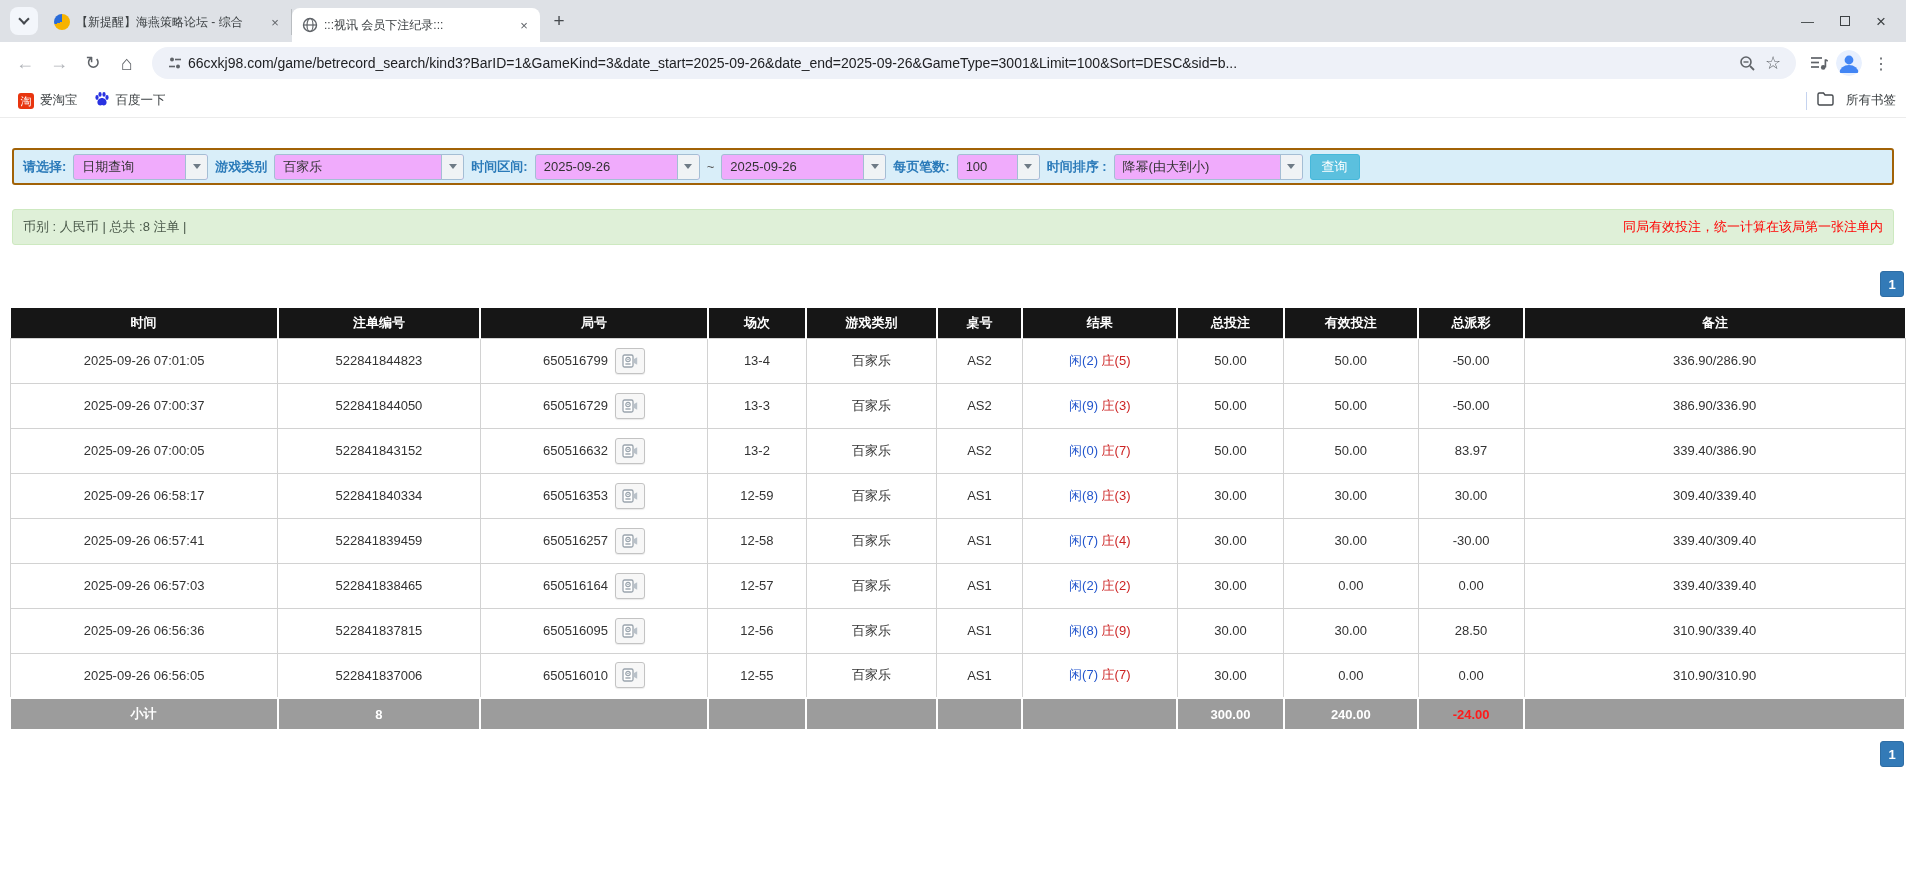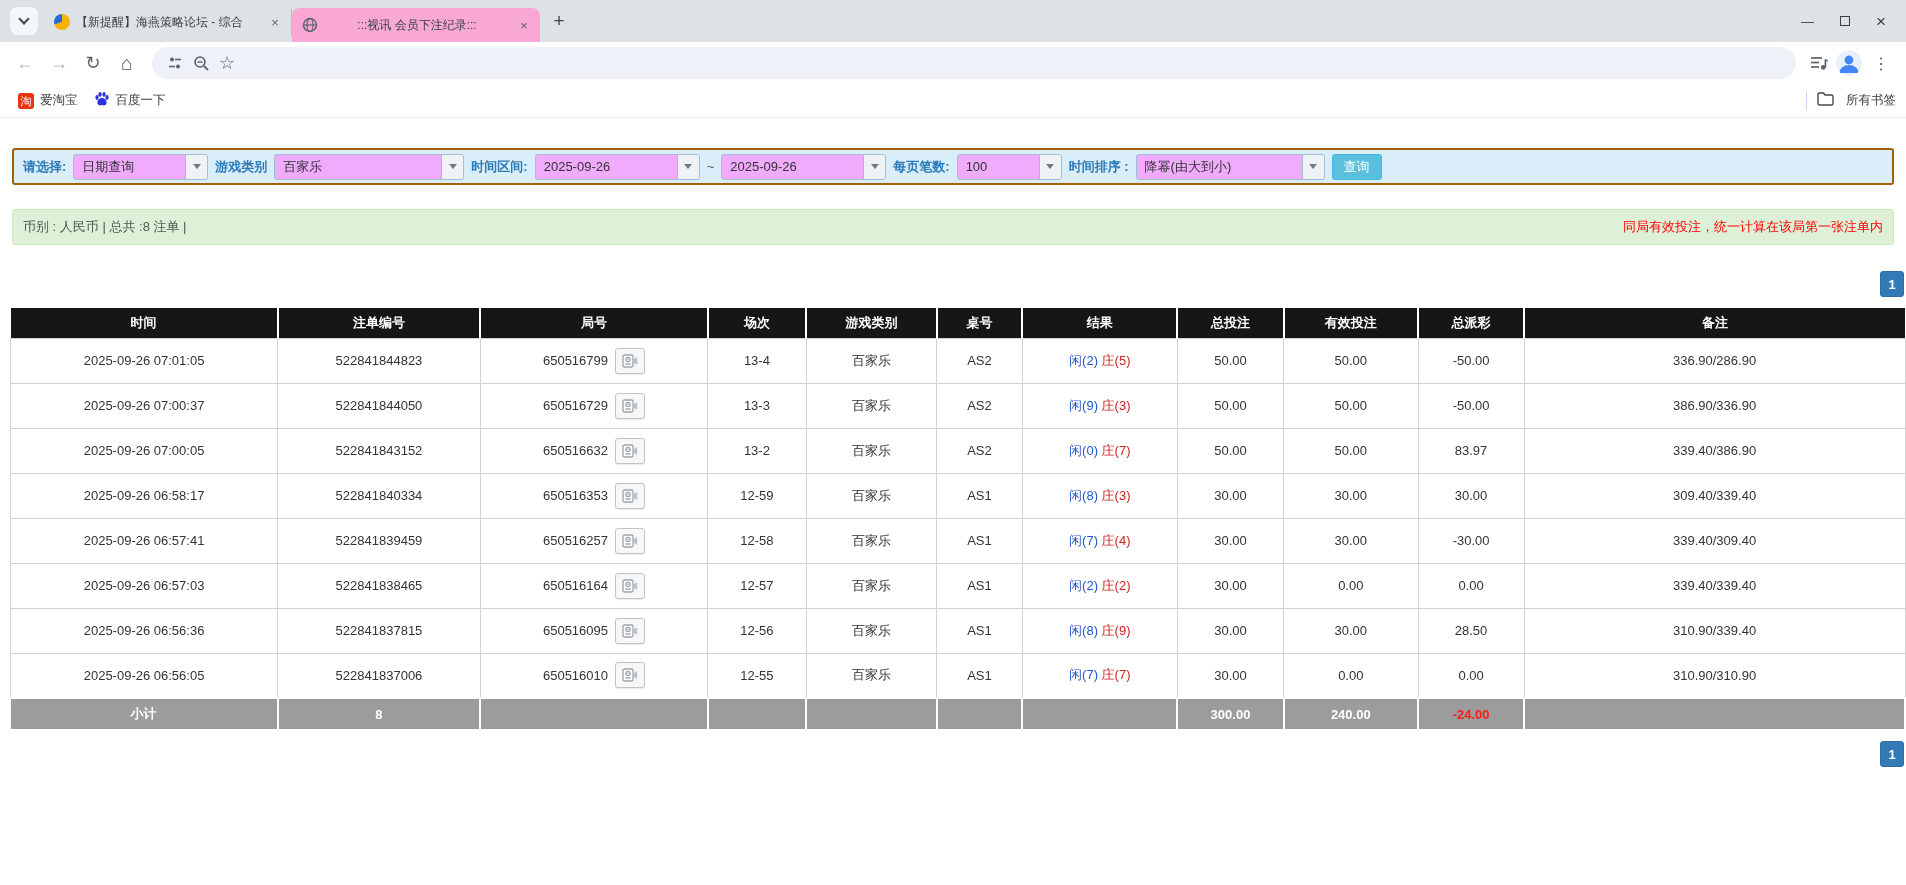--- a/index.html
+++ b/index.html
@@ -8,21 +8,21 @@
 
   
   .tabstrip { height:42px; background:#dee1e6; display:flex; align-items:flex-end; padding:0 8px; }
   .tab-search { width:28px; height:28px; margin:0 6px 7px 2px; border:none; border-radius:8px;
     background:#f3f6fb; display:flex; align-items:center; justify-content:center; cursor:pointer; }
   .chev-down { width:8px; height:8px; border-right:2px solid #45494e; border-bottom:2px solid #45494e;
     transform:rotate(45deg); margin-top:-4px; }
   .tab { width:248px; height:34px; display:flex; align-items:center; padding:0 8px 0 10px;
     font-size:12px; color:#3c4043; border-radius:8px 8px 0 0; position:relative; }
   .tab.inactive { border-right:1px solid #b9bdc1; height:26px; margin-bottom:7px; border-radius:0; }
-  .tab.active { background:#f9a8d4; height:34px;text-align:center; }
+  .tab.active { background:#ffffff; height:34px; }
   .tab .tab-title { flex:1; white-space:nowrap; overflow:hidden; text-overflow:ellipsis; margin:0 6px; }
   .tab-close { width:16px; height:16px; border-radius:50%; display:flex; align-items:center;
     justify-content:center; font-size:13px; color:#5f6368; cursor:pointer; }
   .favicon { width:16px; height:16px; flex:0 0 16px; display:inline-block; }
   .fav-forum { border-radius:50%; background:conic-gradient(#f6b300 0 70%, #2a6bd8 70% 100%); }
   .newtab { width:26px; height:26px; margin:0 0 8px 6px; border:none; background:transparent;
     font-size:19px; color:#45494e; cursor:pointer; border-radius:50%; }
   .win-controls { margin-left:auto; display:flex; align-items:center; gap:26px; padding:0 12px 12px 0; color:#3c4043; }
   .win-controls span { cursor:pointer; font-size:13px; line-height:1; }
   .win-box { width:10px; height:10px; border:1.5px solid #3c4043; display:inline-block; }
@@ -56,21 +56,21 @@
     border-radius:3px; display:flex; align-items:center; padding:0 9px; gap:7px; }
   .flabel { color:#2a7ab9; font-weight:bold; font-size:13px; white-space:nowrap; }
   .tilde { color:#555; font-size:13px; }
   .combo { height:26px; background:#f0abfc; border:1px solid #a4bed4; border-radius:3px;
     display:flex; align-items:stretch; cursor:pointer; }
   .combo-text { padding:0 8px; font-size:13px; color:#333; display:flex; align-items:center; white-space:nowrap; flex:1; }
   .combo-arrow { width:22px; border-left:1px solid #a4bed4; background:#f0f3f5; display:flex;
     align-items:center; justify-content:center; border-radius:0 2px 2px 0; }
   .tri { width:0; height:0; border-left:4px solid transparent; border-right:4px solid transparent;
     border-top:5px solid #6e7b86; }
-  .w135{width:135px;} .w190{width:190px;} .w165{width:165px;} .w105{width:105px;} .w172{width:189px;}
+  .w135{width:135px;} .w190{width:190px;} .w165{width:165px;} .w105{width:83px;} .w172{width:189px;}
   .search-btn { height:26px; padding:0 11px; background:#5bc0de; color:#fff; font-size:13px;
     border:1px solid #46b8da; border-radius:3px; cursor:pointer; }
 
   .infobar { margin:24px 12px 0 12px; height:36px; background:#dff0d8; border:1px solid #cde9c0;
     border-radius:3px; display:flex; align-items:center; justify-content:space-between;
     padding:0 10px; font-size:13px; }
   .info-left { color:#4b5a4b; }
   .info-right { color:#ff0000; }
 
   .pagrow { display:flex; justify-content:flex-end; padding-right:2px; }
@@ -140,20 +140,21 @@
 
   <div class="omnibox">
     <span class="omni-ic">
       <svg width="16" height="16" viewBox="0 0 16 16">
           <circle cx="5" cy="4.5" r="2" fill="#5f6368"></circle>
           <line x1="8" y1="4.5" x2="14" y2="4.5" stroke="#5f6368" stroke-width="1.6"></line>
           <circle cx="11" cy="11.5" r="2" fill="#5f6368"></circle>
           <line x1="2" y1="11.5" x2="8" y2="11.5" stroke="#5f6368" stroke-width="1.6"></line>
         </svg>
     </span>
+    <span class="omni-url">66cxkj98.com/game/betrecord_search/kind3?BarID=1&amp;GameKind=3&amp;date_start=2025-09-26&amp;date_end=2025-09-26&amp;GameType=3001&amp;Limit=100&amp;Sort=DESC&amp;sid=b...</span>
     <span class="omni-ic">
       <svg width="17" height="17" viewBox="0 0 17 17">
           <circle cx="7" cy="7" r="5" fill="none" stroke="#5f6368" stroke-width="1.6"></circle>
           <line x1="11" y1="11" x2="15" y2="15" stroke="#5f6368" stroke-width="1.8"></line>
           <line x1="4.5" y1="7" x2="9.5" y2="7" stroke="#5f6368" stroke-width="1.4"></line>
         </svg>
     </span>
     <span class="omni-ic" style="font-size:18px;">☆</span>
   </div>
 

